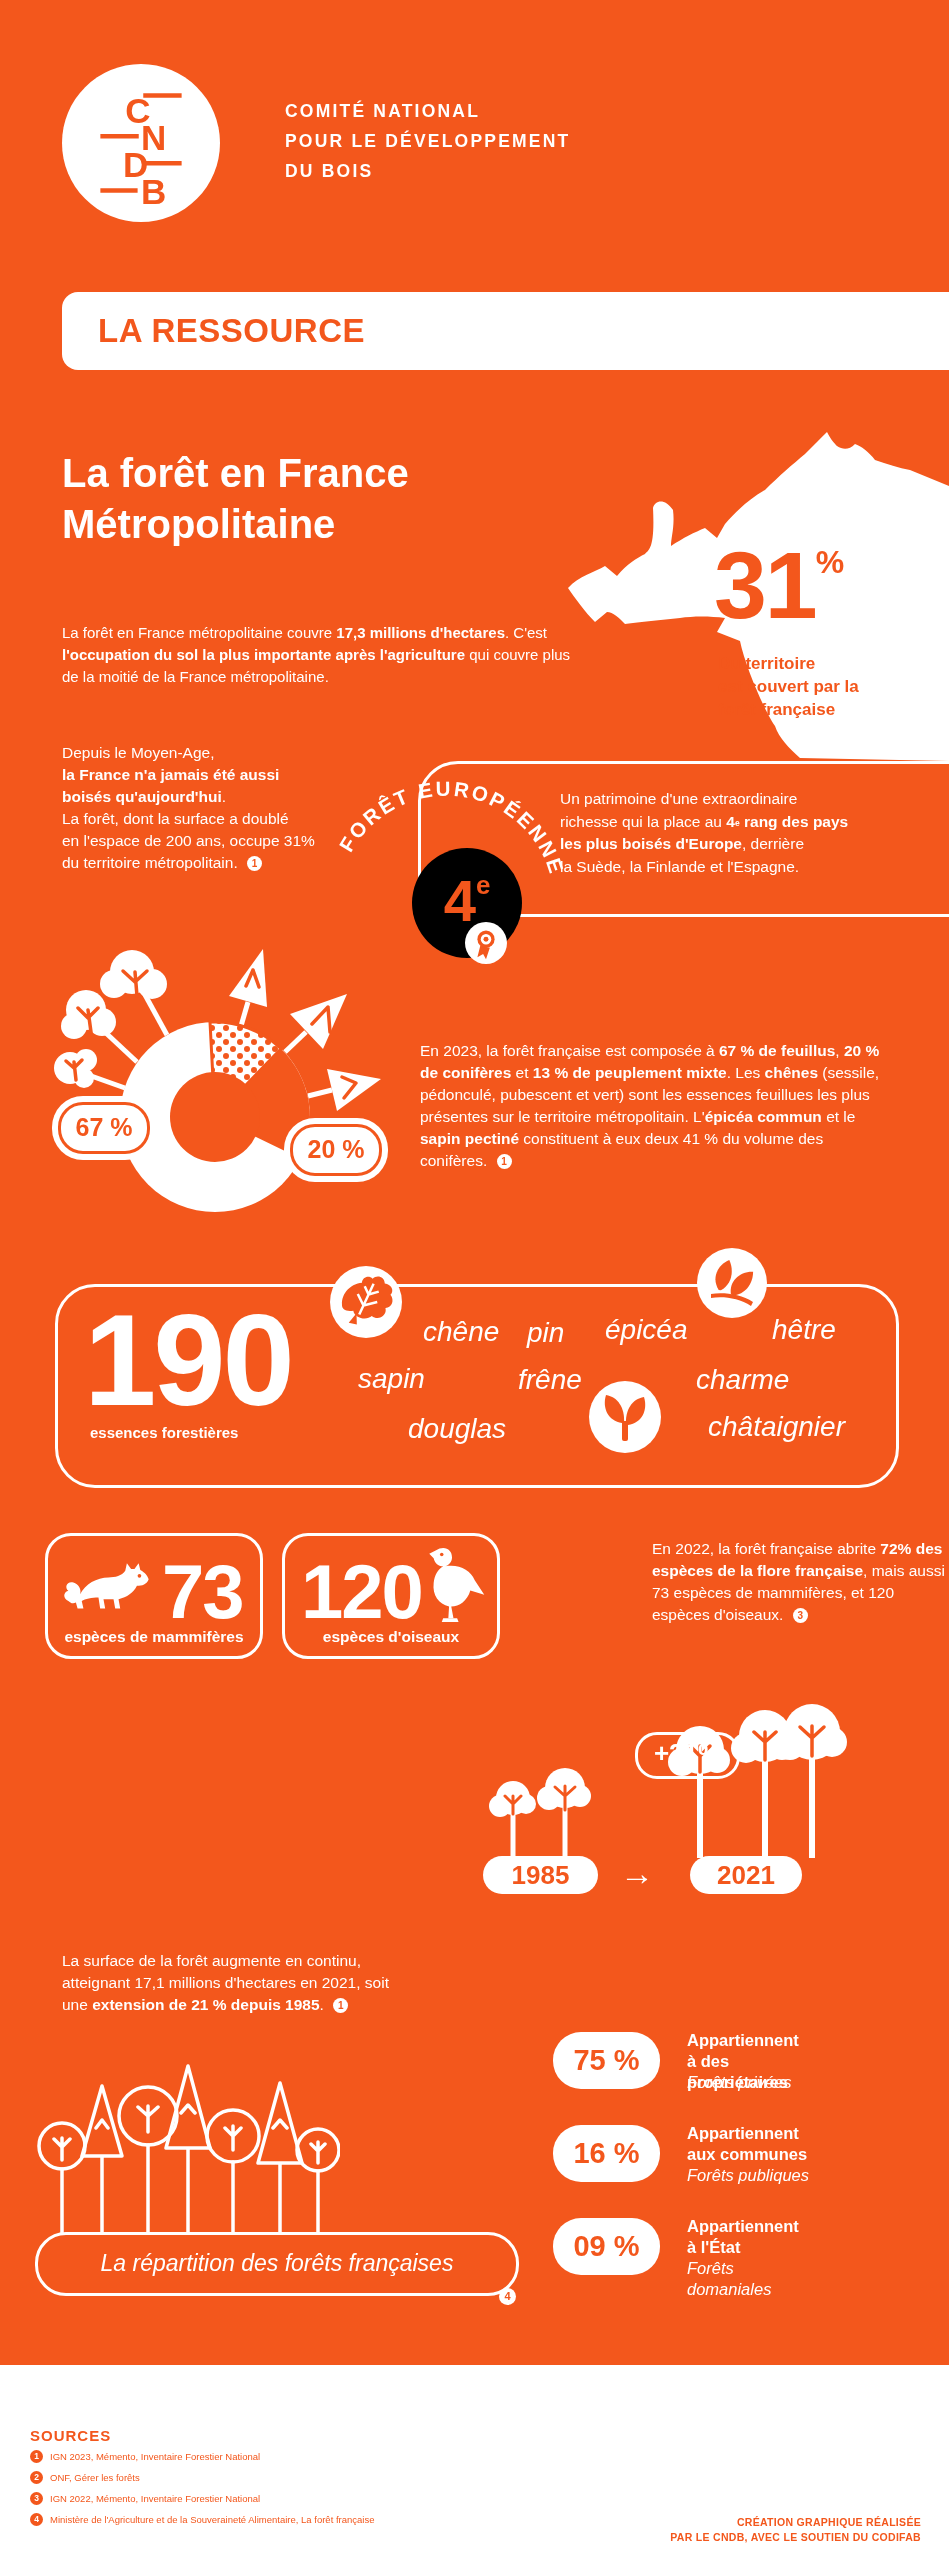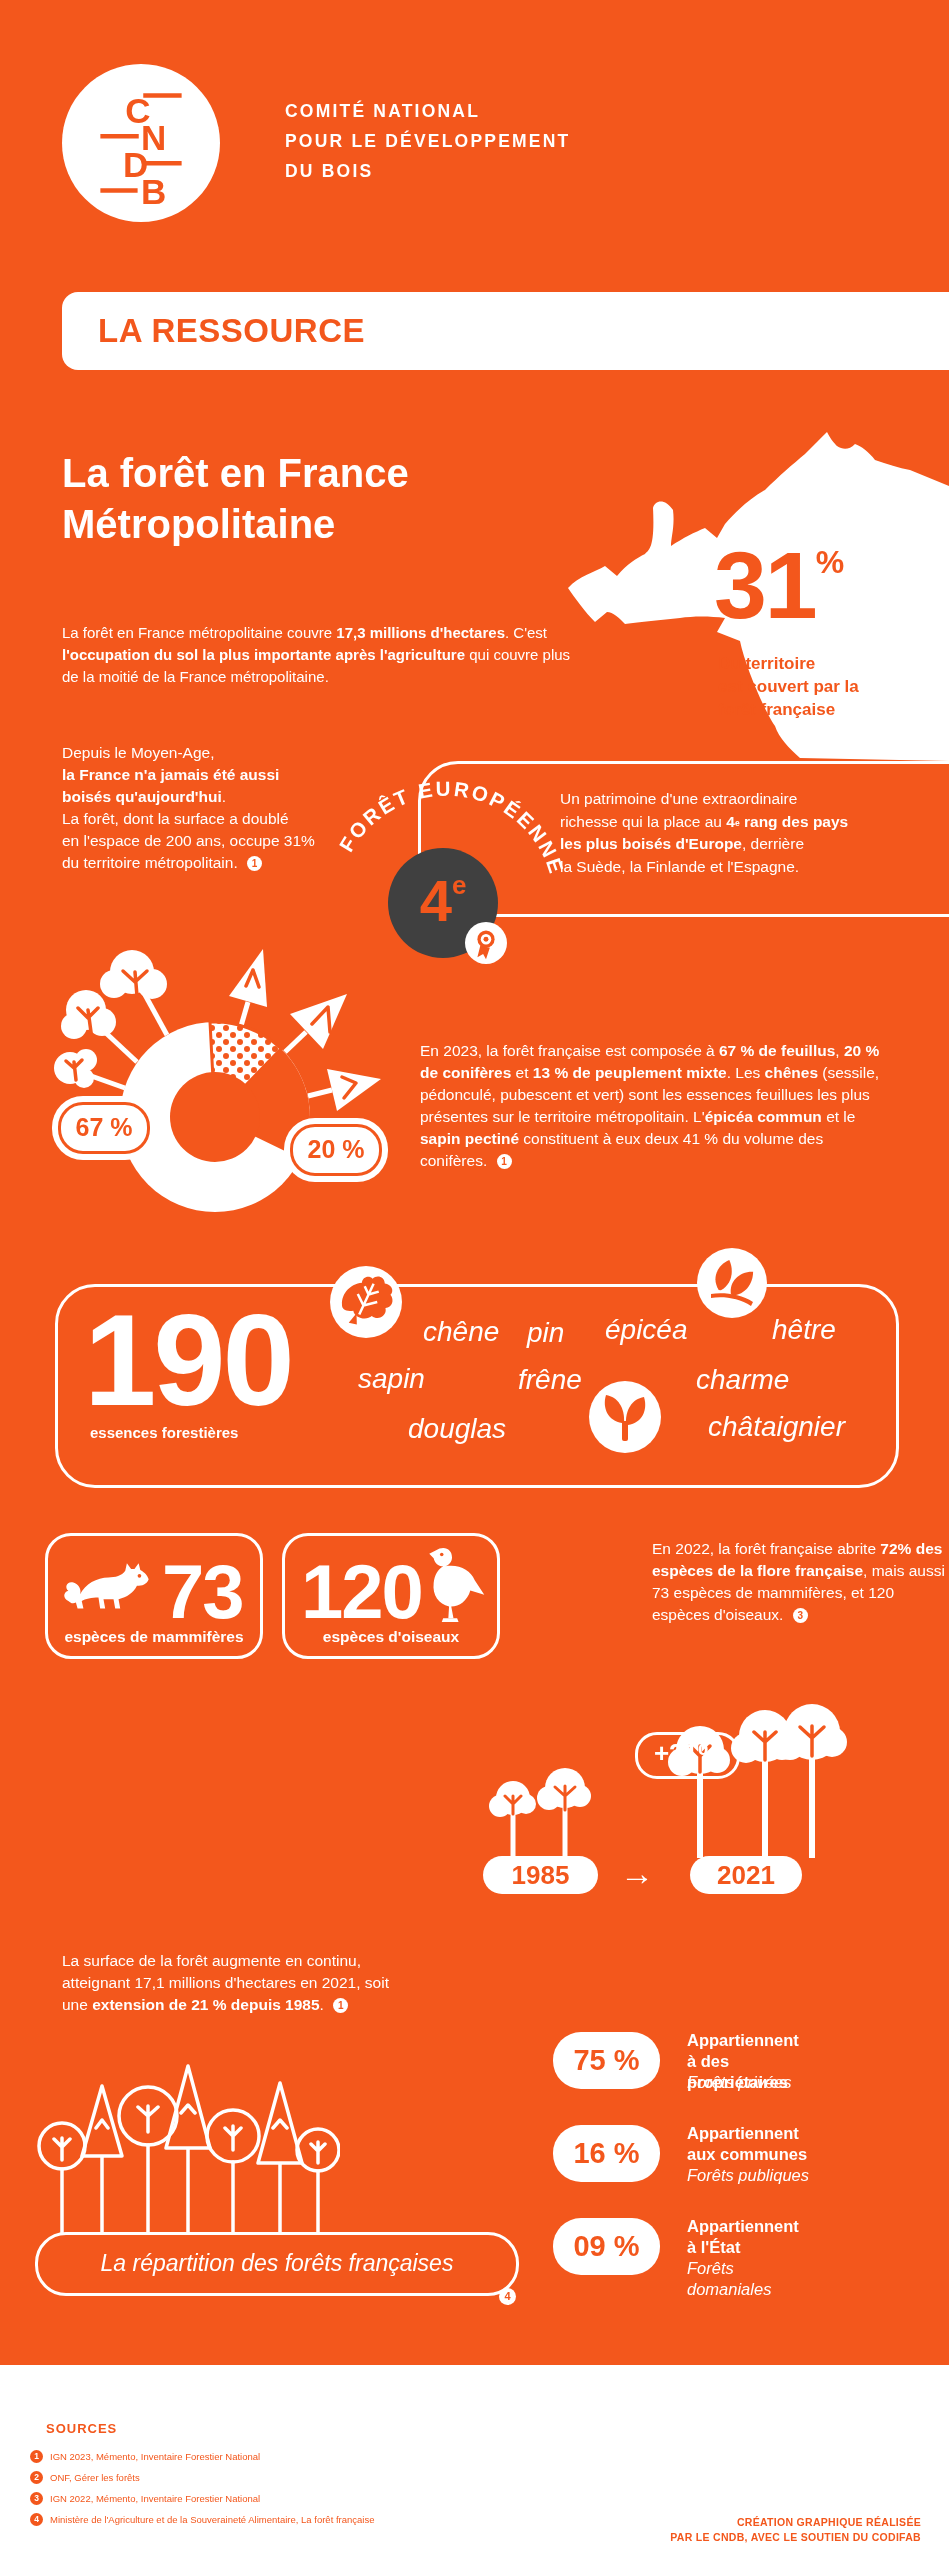--- a/index.html
+++ b/index.html
@@ -26,21 +26,21 @@
   .h1{left:62px;top:448px;font-size:40px;font-weight:700;line-height:51px;}
   .p1{left:62px;top:622px;width:515px;font-size:15px;line-height:22px;}
   .p2{left:62px;top:742px;width:340px;font-size:15.5px;line-height:22px;}
   .stat31{left:714px;top:538px;color:#f3571c;font-weight:800;}
   .stat31 .v{font-size:95px;line-height:95px;letter-spacing:-2px;}
   .stat31 .u{font-size:32px;vertical-align:top;position:relative;top:6px;}
   .stat-cap{left:718px;top:652px;color:#f3571c;font-size:17px;font-weight:700;line-height:23px;}
   
   .eu-box{left:418px;top:761px;width:640px;height:150px;border:3.5px solid #fff;border-radius:40px;}
   .eu-text{left:560px;top:788px;width:370px;font-size:15.5px;line-height:22.5px;}
-  .eu-circle{left:388px;top:848px;width:110px;height:110px;border-radius:50%;background:#404040;text-align:center;}
+  .eu-circle{left:412px;top:848px;width:110px;height:110px;border-radius:50%;background:#000000;text-align:center;}
   .eu-circle .r{color:#f3571c;font-weight:800;font-size:58px;line-height:106px;}
   .eu-circle .rs{color:#f3571c;font-weight:800;font-size:26px;vertical-align:top;position:relative;top:22px;}
   .medal-circle{left:465px;top:922px;width:42px;height:42px;border-radius:50%;background:#fff;}
   
   .pill-label{background:#fff;border:3px solid #f3571c;box-shadow:0 0 0 6px #fff;border-radius:25px;
       color:#f3571c;font-weight:800;font-size:25px;text-align:center;line-height:44px;}
   .pill67{left:58px;top:1102px;width:86px;height:46px;}
   .pill20{left:290px;top:1124px;width:86px;height:46px;}
   .comp-text{left:420px;top:1040px;width:462px;font-size:15.5px;line-height:22px;}
   
@@ -69,21 +69,21 @@
   .own-pill{position:absolute;left:553px;top:0;width:107px;height:57px;background:#fff;color:#f3571c;
       border-radius:28px;font-size:29px;font-weight:800;text-align:center;line-height:57px;}
   .own-title{position:absolute;left:687px;top:-2px;font-size:16.5px;font-weight:700;line-height:21px;white-space:pre-line;}
   .own-sub{position:absolute;left:687px;font-size:16.5px;font-style:italic;line-height:21px;}
   .cap-pill{left:35px;top:2232px;width:478px;height:58px;border:3px solid #fff;border-radius:31px;
       text-align:center;font-size:23px;font-style:italic;line-height:56px;}
   .mk4{left:499px;top:2288px;width:17px;height:17px;border-radius:50%;background:#fff;color:#f3571c;
       font-size:11px;font-weight:700;line-height:17px;text-align:center;}
   
   .footer{left:0;top:2365px;width:949px;height:195px;background:#fff;color:#f3571c;}
-  .src-title{position:absolute;left:30px;top:56px;font-size:13px;font-weight:800;letter-spacing:1px;margin-left:16px;}
+  .src-title{position:absolute;left:30px;top:62px;font-size:15px;font-weight:800;letter-spacing:1px;}
   .src-row{position:absolute;left:30px;display:flex;align-items:center;gap:7px;}
   .src-dot{width:13px;height:13px;border-radius:50%;background:#f3571c;color:#fff;font-size:8.5px;
       font-weight:700;line-height:13px;text-align:center;flex:0 0 13px;}
   .src-text{font-size:9.5px;font-weight:500;color:#f3571c;}
   .credit{position:absolute;right:28px;top:150px;text-align:right;font-size:10.5px;font-weight:800;
       line-height:15px;letter-spacing:0.3px;white-space:pre-line;}
 </style>
 </head>
 <body>
 

